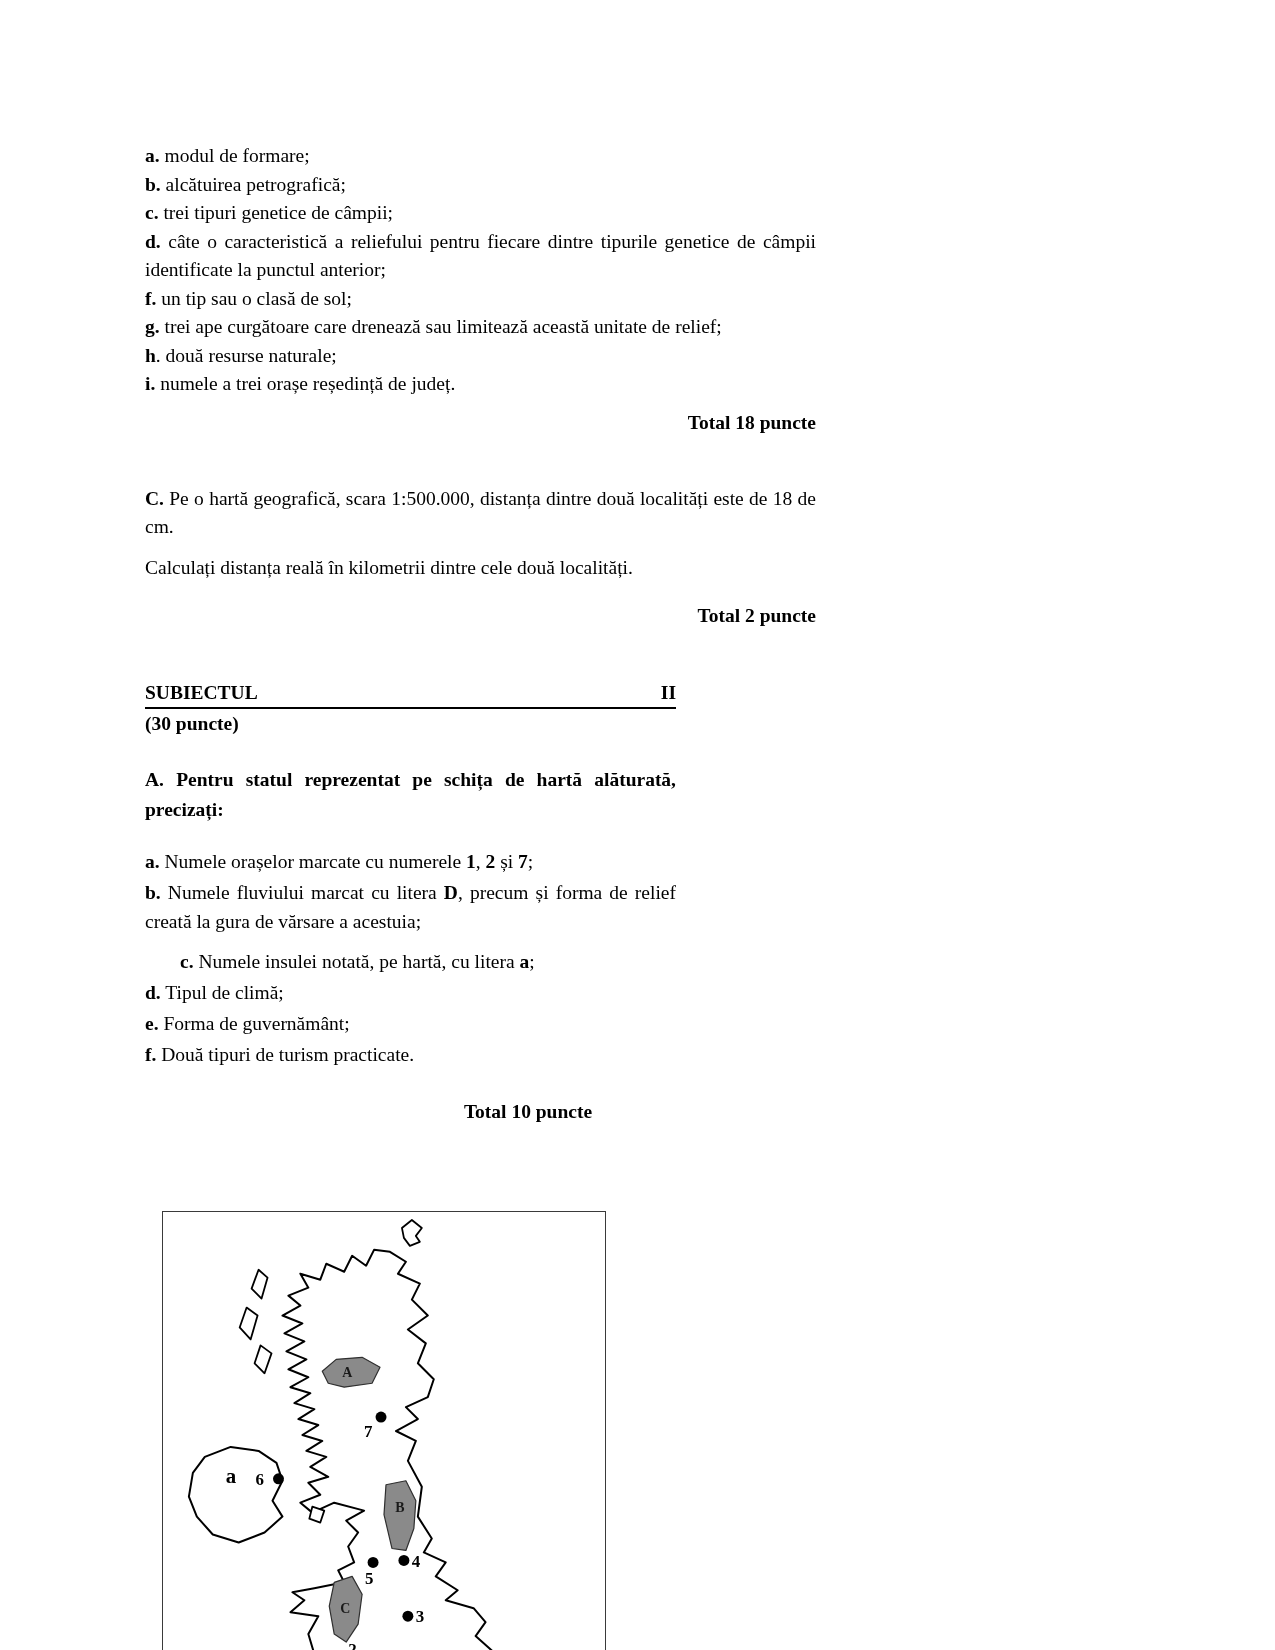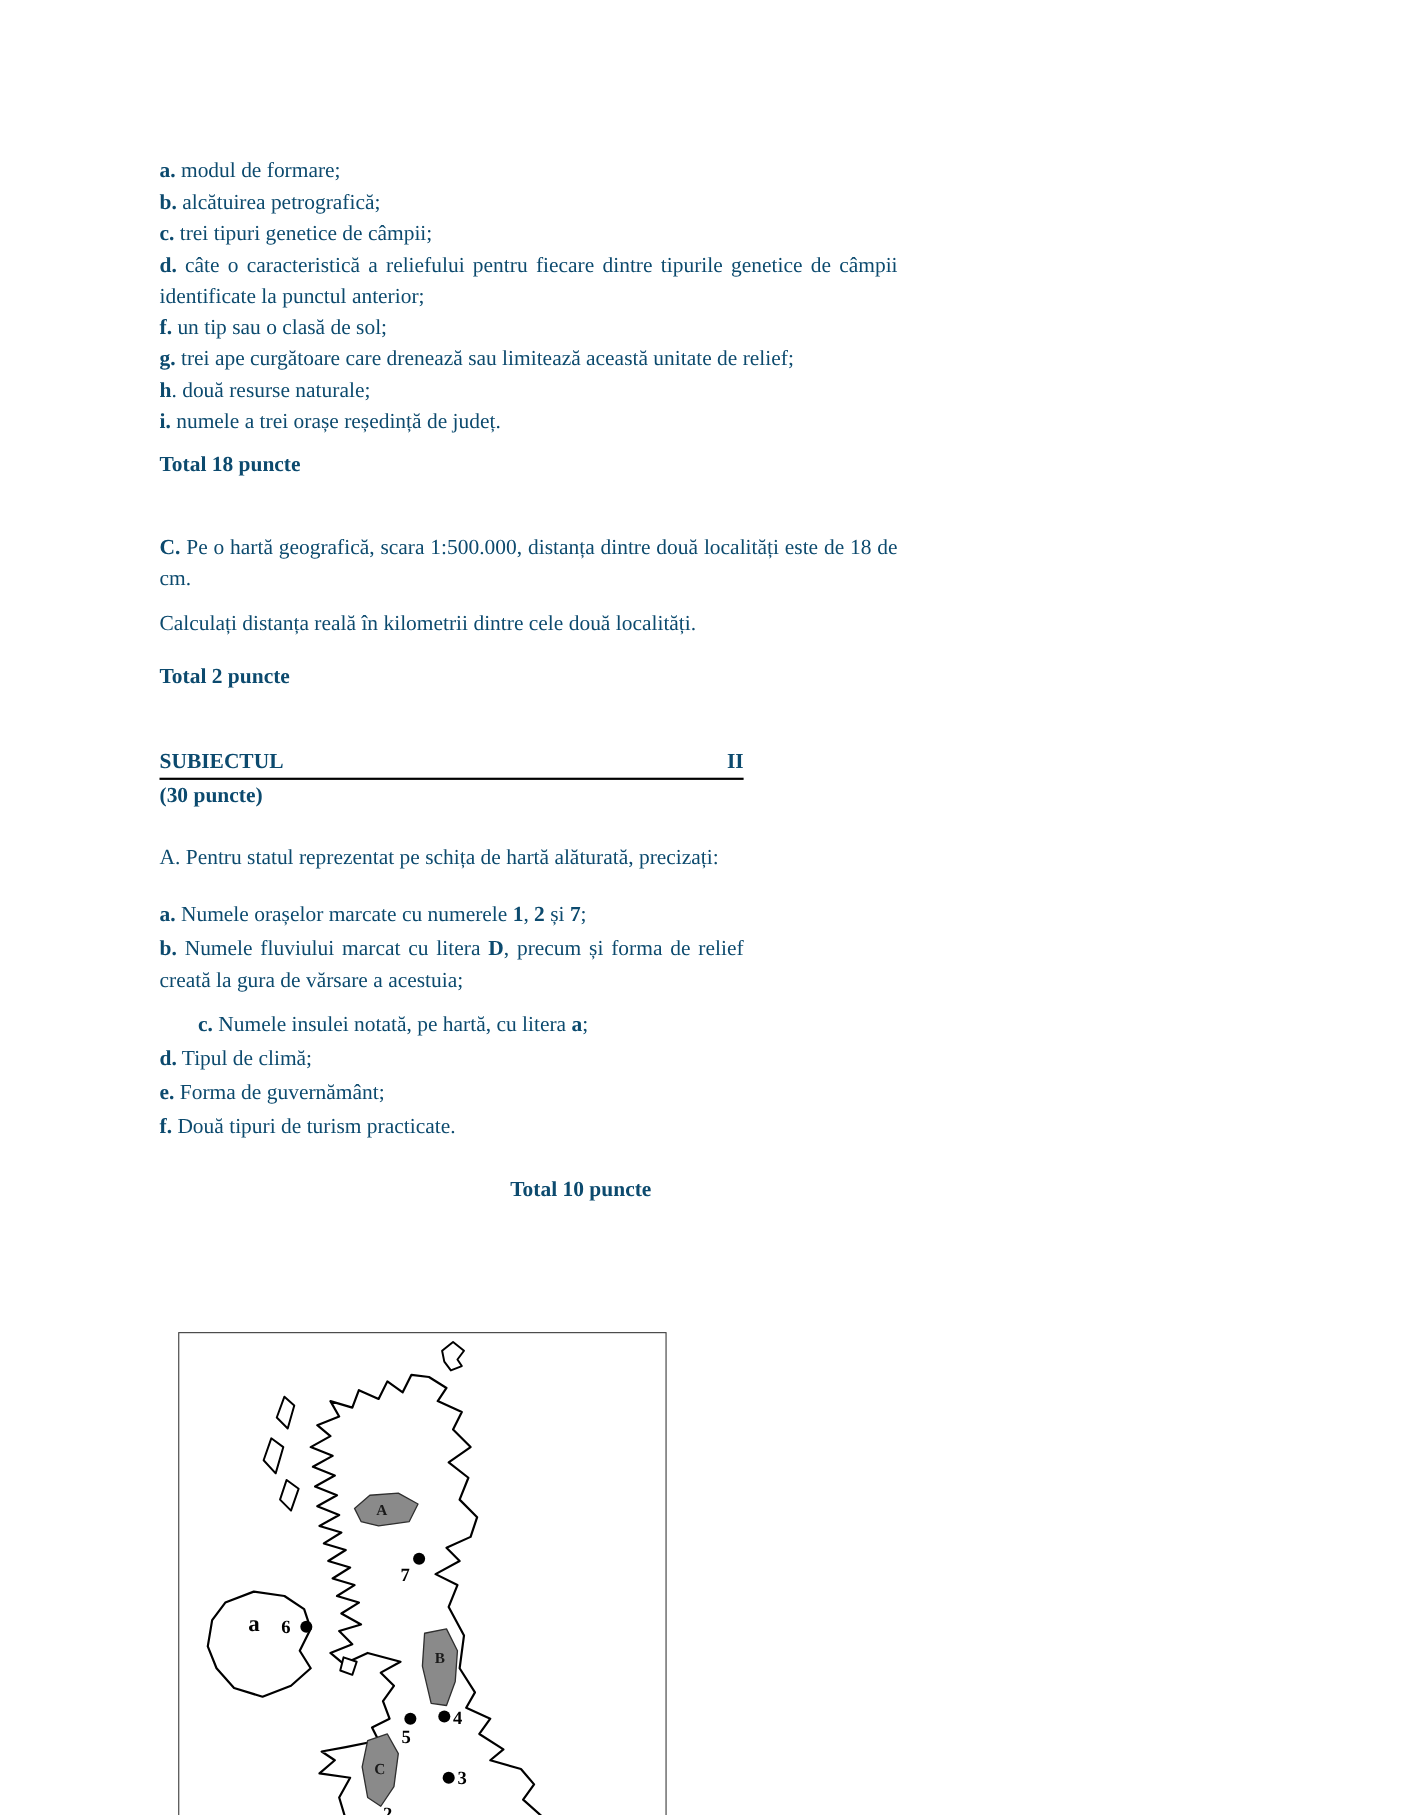--- a/index.html
+++ b/index.html
@@ -4,34 +4,34 @@
 <style>
   html,body{margin:0;padding:0;background:#ffffff;}
   .page{
     position:relative;
     width:1021px;
     height:1650px;
     box-sizing:border-box;
     background:#ffffff;
     font-family:"Liberation Serif", serif;
     font-size:19.5px;
-    color:#0c4a6e;
+    color:#000000;
     overflow:hidden;
   }
   .content{
     padding:142px 205px 0 145px;
   }
   p{margin:0;}
   .li{
     line-height:28.5px;
     text-align:justify;
   }
   .b{font-weight:bold;}
   .total{
-    text-align:left;
+    text-align:right;
     font-weight:bold;
     line-height:28px;
   }
   .total-18{margin-top:10px;}
   .sec-c{margin-top:48px;}
   .sec-c .line2{margin-top:12px;}
   .total-2{margin-top:20px;}
   .two-col{
     display:flex;
     align-items:flex-start;
@@ -50,21 +50,21 @@
     font-weight:bold;
     padding-bottom:1px;
     line-height:26px;
   }
   .points-line{
     font-weight:bold;
     line-height:30px;
   }
   .para-a{
     margin-top:26px;
-    font-weight:normal;
+    font-weight:bold;
     text-align:justify;
     line-height:30px;
   }
   .s2-list{margin-top:22px;}
   .s2-list .li{line-height:29px;margin-top:2px;}
   .s2-list .li.sp{margin-top:11px;margin-left:35px;}
   .total-10{
     margin-top:32px;
     text-align:center;
     padding-left:235px;

